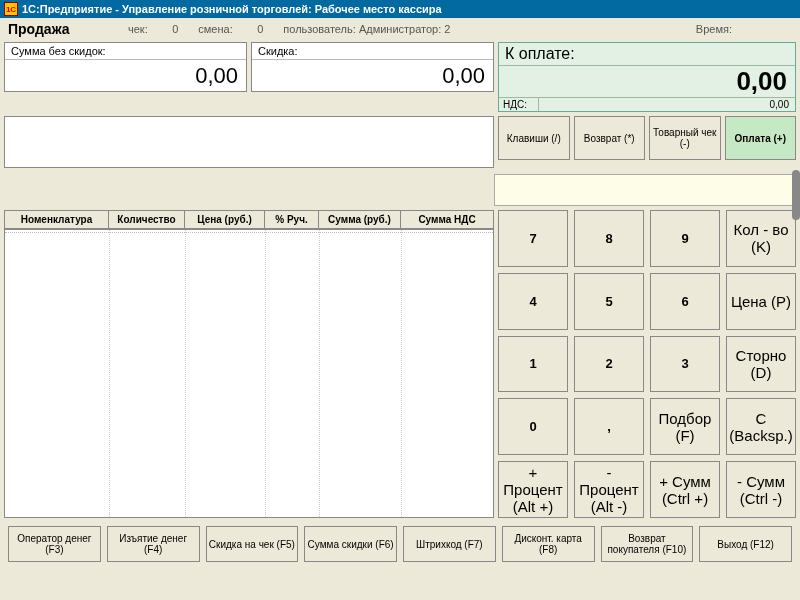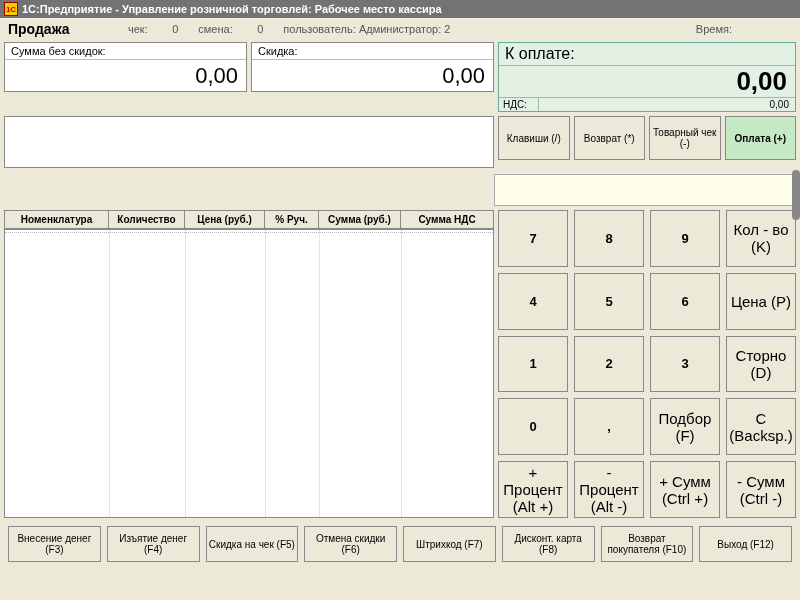--- a/index.html
+++ b/index.html
@@ -1,17 +1,17 @@
 <!DOCTYPE html>
 <html><head>
 <meta charset="utf-8">
 <style>
   * { box-sizing: border-box; margin: 0; padding: 0; font-family: Arial, sans-serif; }
   body { width: 800px; height: 600px; background: #ece9d8; overflow: hidden; font-size: 11px; }
-  .titlebar { background: #737373; color: #fff; height: 18px; display: flex; align-items: center; padding: 0 4px; font-weight: bold; font-size: 11px; }
+  .titlebar { background: #0369a1; color: #fff; height: 18px; display: flex; align-items: center; padding: 0 4px; font-weight: bold; font-size: 11px; }
   .titlebar .icon { width: 14px; height: 14px; background: #ffc700; color: #c00; display: inline-flex; align-items: center; justify-content: center; font-size: 8px; font-weight: bold; margin-right: 4px; border: 1px solid #900; }
   .info-row { display: flex; align-items: center; height: 22px; padding: 0 8px; color: #555; }
   .info-row .sale-label { font-weight: bold; font-size: 14px; color: #000; width: 120px; }
   .info-row .pair { margin-right: 20px; }
   .info-row .time { margin-left: auto; margin-right: 60px; }
 
   .top-panels { display: flex; gap: 4px; padding: 2px 4px; }
   .panel-in { border: 1px solid #888; background: #fff; }
   .sum-panel { flex: 1; height: 50px; display: flex; flex-direction: column; }
   .sum-panel .lbl { padding: 2px 6px; border-bottom: 1px solid #bbb; font-size: 11px; }
@@ -134,23 +134,23 @@
       <button class="kbtn">Подбор (F)</button>
       <button class="kbtn">C (Backsp.)</button>
       <button class="kbtn">+ Процент (Alt +)</button>
       <button class="kbtn">- Процент (Alt -)</button>
       <button class="kbtn">+ Сумм (Ctrl +)</button>
       <button class="kbtn">- Сумм (Ctrl -)</button>
     </div>
 </div>
 
 <div class="bottom-bar" id="bottombar">
-    <button class="bbtn">Внесение денег (F3)</button>
+    <button class="bbtn">Оператор денег (F3)</button>
     <button class="bbtn">Изъятие денег (F4)</button>
     <button class="bbtn">Скидка на чек (F5)</button>
-    <button class="bbtn">Отмена скидки (F6)</button>
+    <button class="bbtn">Сумма скидки (F6)</button>
     <button class="bbtn">Штрихкод (F7)</button>
     <button class="bbtn">Дисконт. карта (F8)</button>
     <button class="bbtn">Возврат покупателя (F10)</button>
     <button class="bbtn">Выход (F12)</button>
   </div>
 
 <div class="scrollbar"></div>
 
 </body></html>

